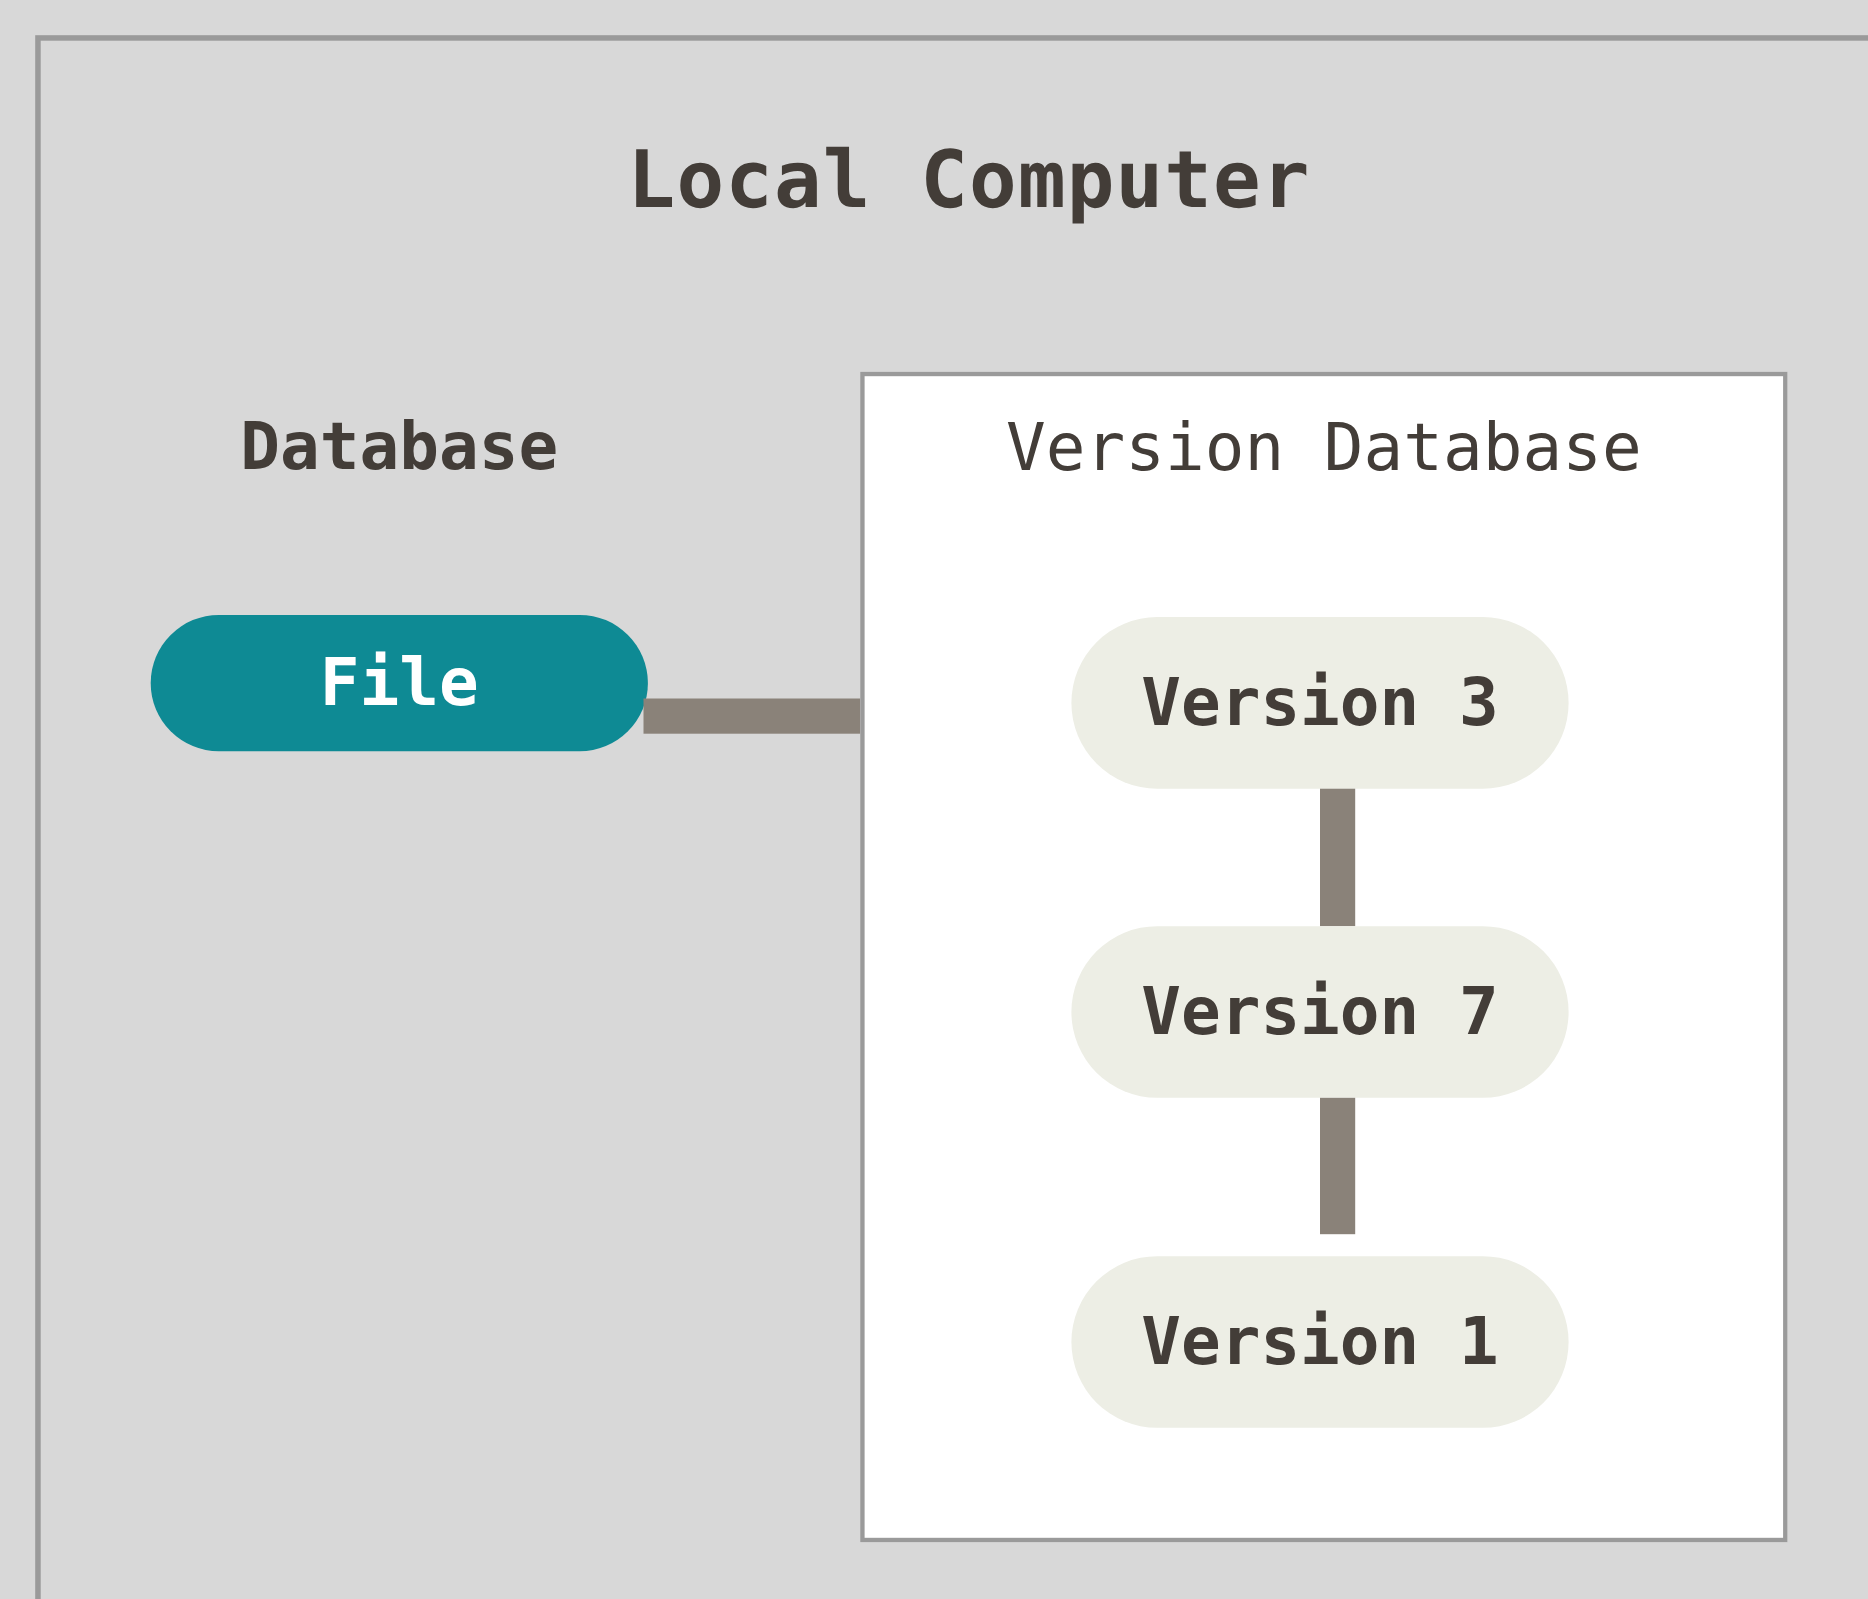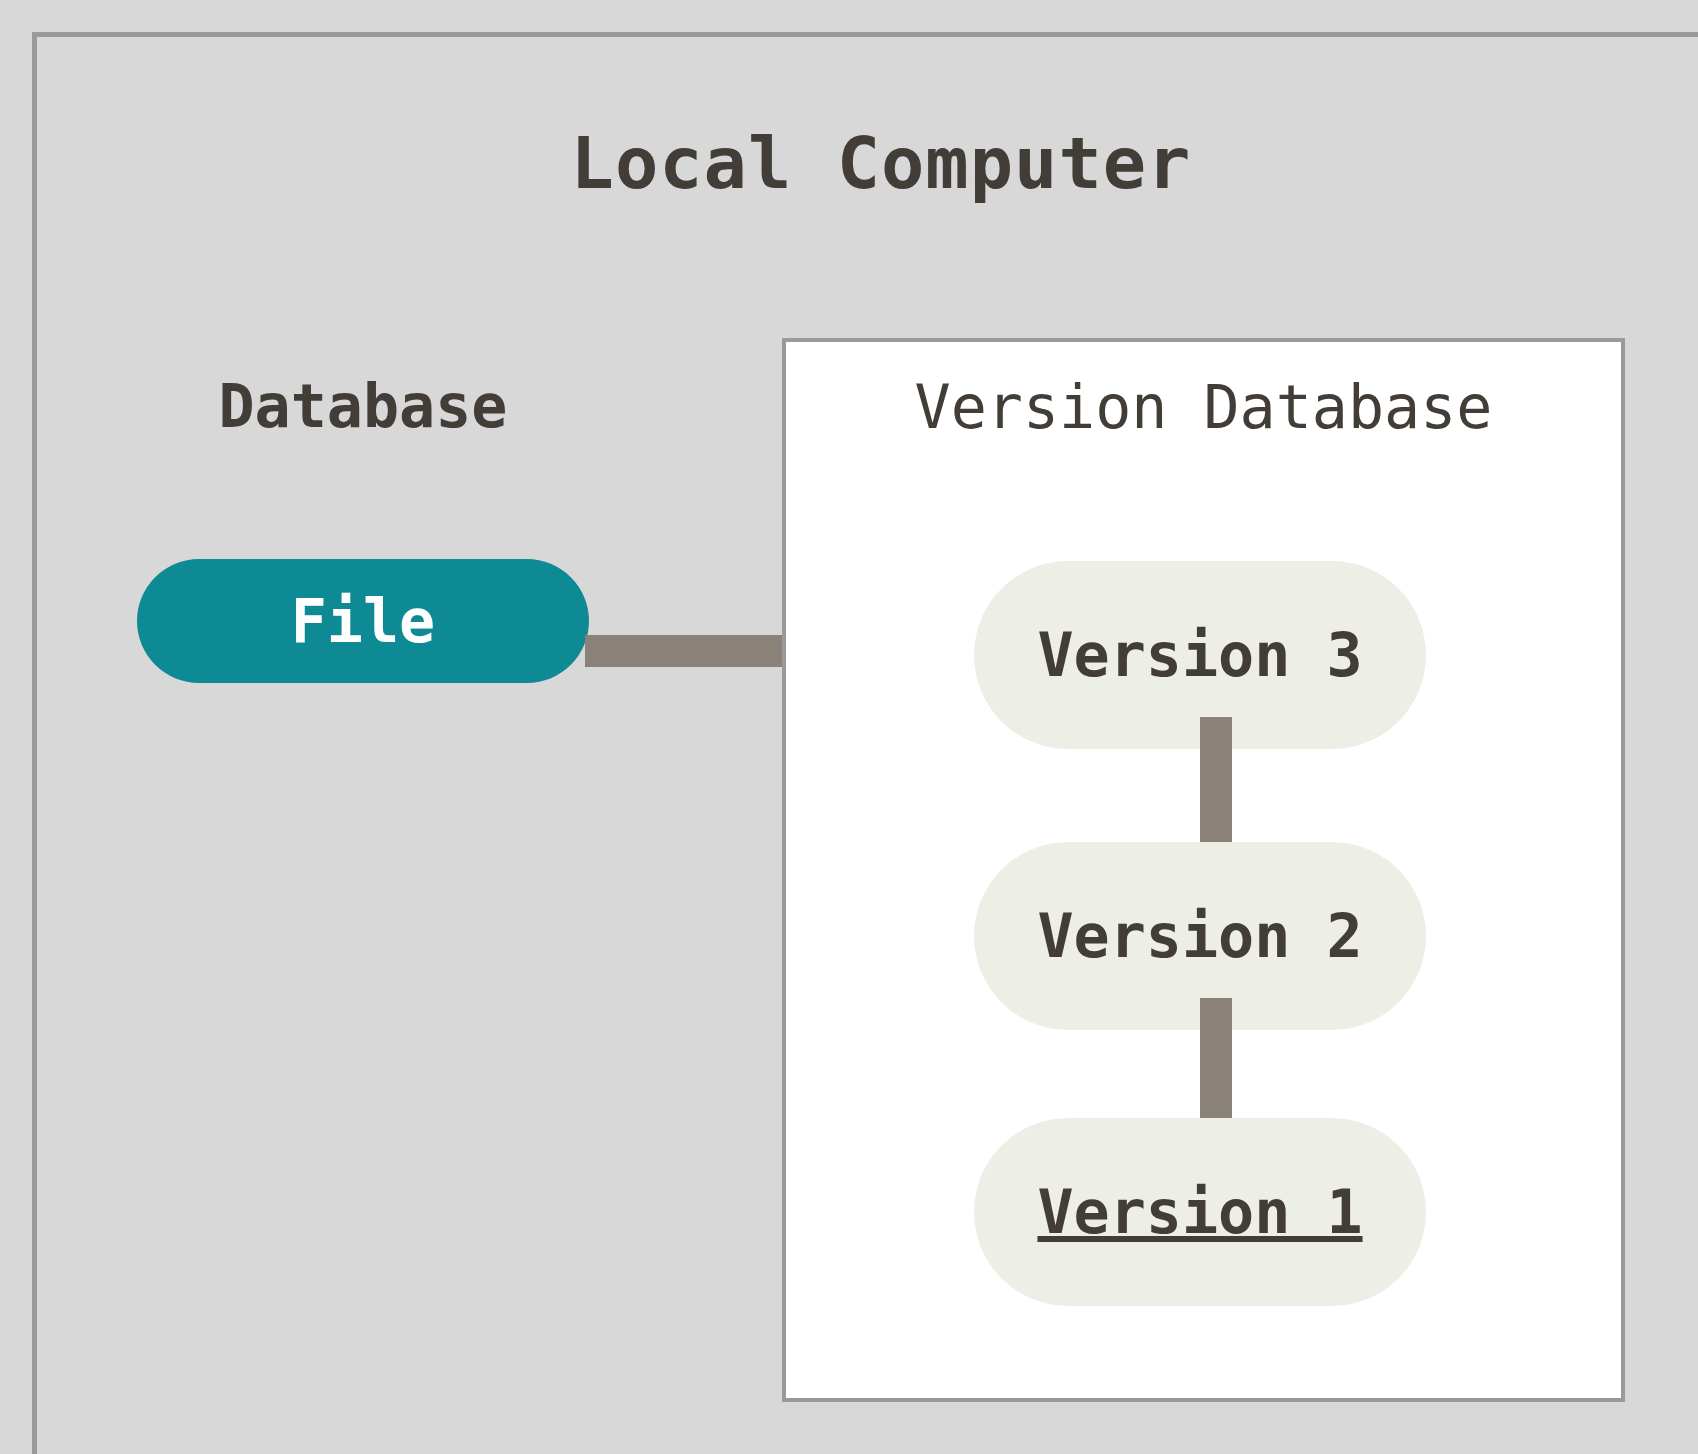--- a/index.html
+++ b/index.html
@@ -79,26 +79,26 @@
     left: 0; right: 0;
     top: 14px;
     text-align: center;
     font-size: 60px;
     font-weight: 400;
     color: var(--text);
   }
   .version-pill {
     left: 188px;
     width: 452px;
-    height: 188px;
+    height: 156px;
     background: var(--version-fill);
   }
   .version-3 { top: 219px; }
   .version-2 { top: 500px; }
-  .version-1 { top: 776px; text-decoration: underline; }
+  .version-1 { top: 800px; }
   .connector { position: absolute; background: var(--connector); }
   .connector-h {
     left: 548px;
     top: 598px;
     width: 392px;
     height: 5px;
   }
   .connector-v { width: 5px; left: 414px; }
   .connector-v3-v2 { top: 375px; height: 125px; }
   .connector-v2-v1 { top: 656px; height: 124px; }
@@ -116,20 +116,20 @@
 
   <div class="connector connector-h"></div>
 
   <div class="vdb-box">
     <div class="vdb-title">Version Database</div>
 
     <div class="pill version-pill version-3">Version 3</div>
 
     <div class="connector connector-v connector-v3-v2"></div>
 
-    <div class="pill version-pill version-2">Version 2</div>
+    <div class="pill version-pill version-2">Version 7</div>
 
     <div class="connector connector-v connector-v2-v1"></div>
 
     <div class="pill version-pill version-1">Version 1</div>
   </div>
 
 </div>
 
 </body></html>

